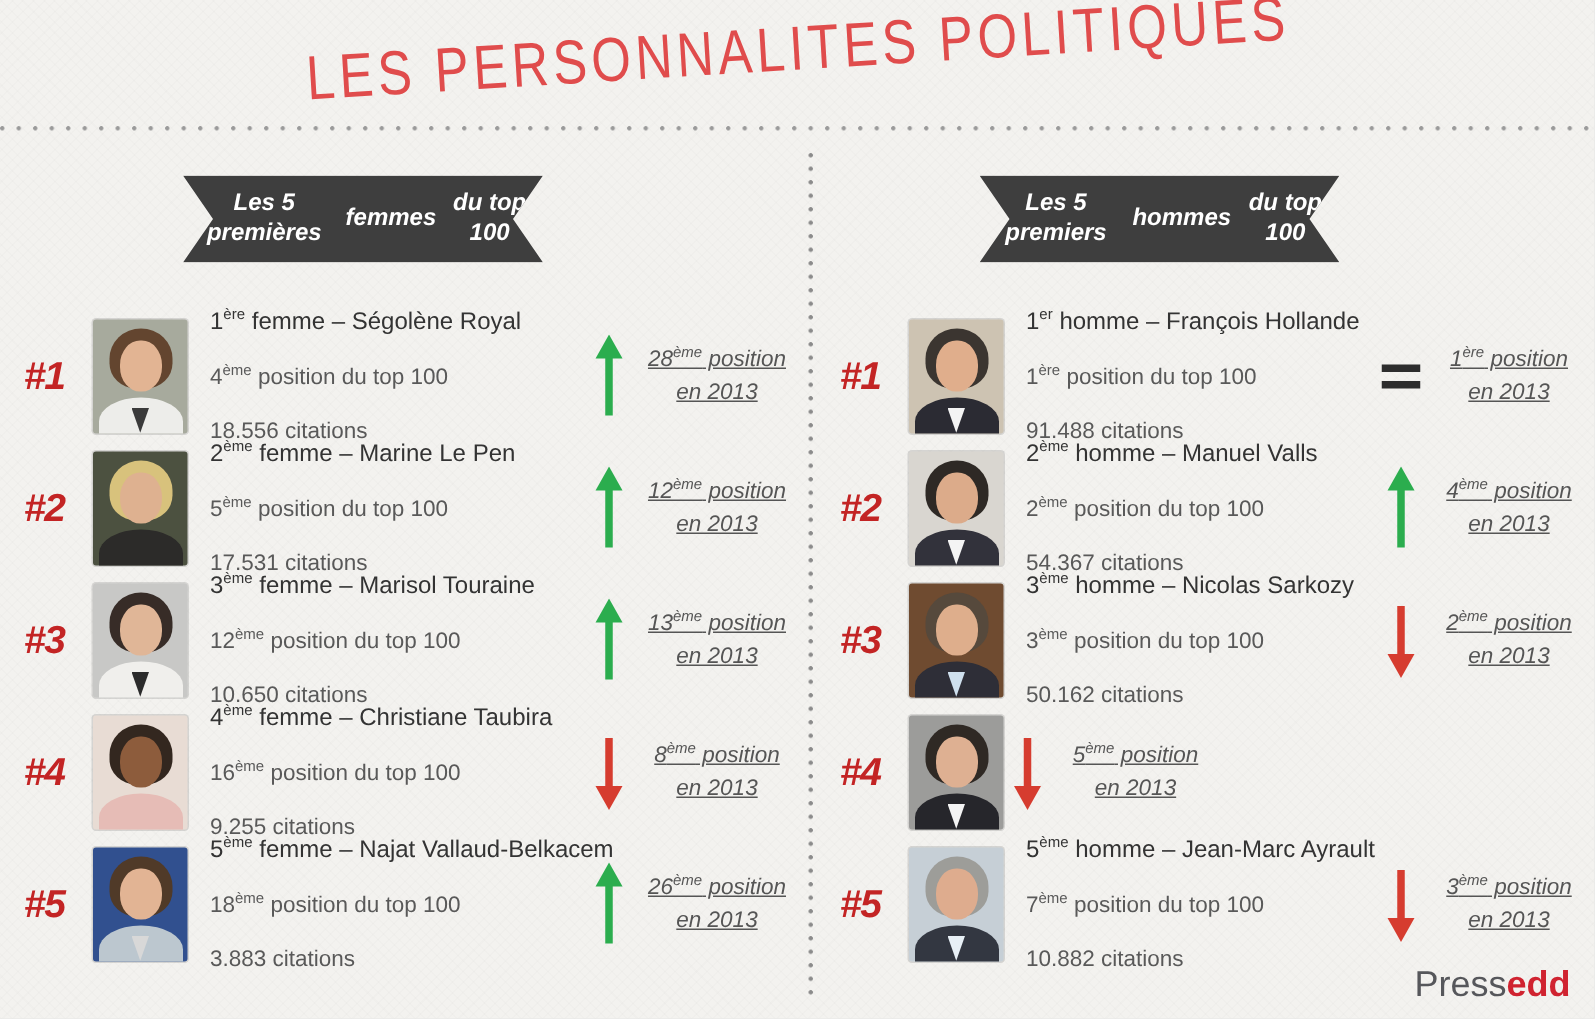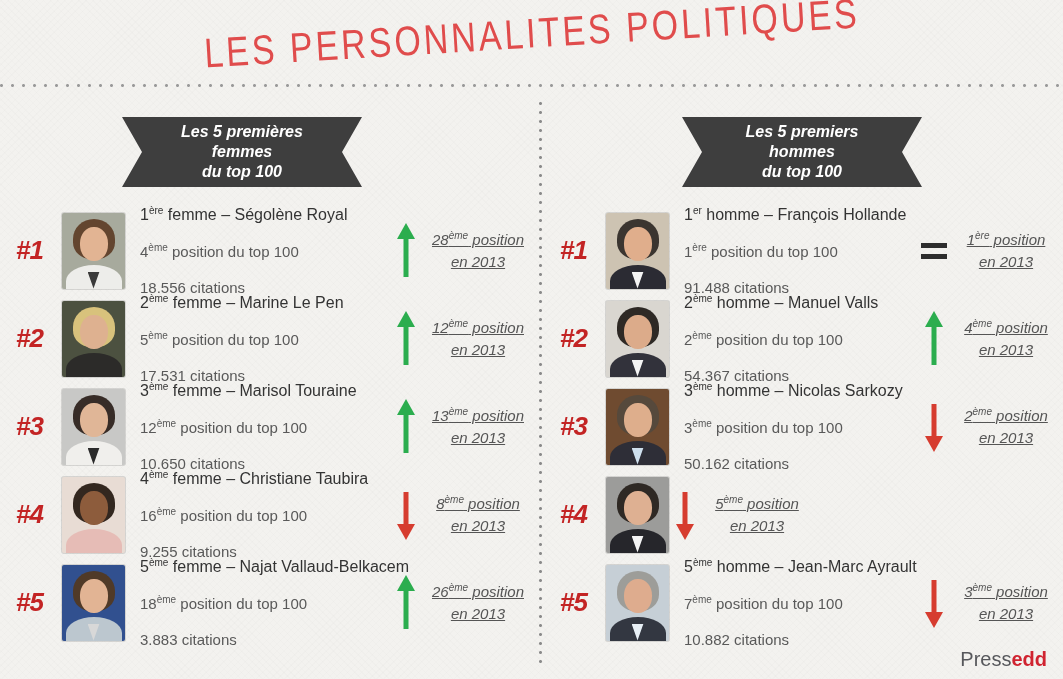--- a/index.html
+++ b/index.html
@@ -13,26 +13,26 @@
          font-size:34px;letter-spacing:3px;font-weight:400;
          transform:translateX(-50%) rotate(-3.5deg) scaleY(1.22);transform-origin:center;}
 
   .hr-dots{position:absolute;left:0;top:84px;width:1063px;height:3px;
            background-image:radial-gradient(circle at 1.5px 1.5px,#9a9a9a 1.2px,transparent 1.7px);
            background-size:11px 3px;background-repeat:repeat-x;}
   .v-dots{position:absolute;left:539px;top:102px;width:3px;height:562px;
           background-image:radial-gradient(circle at 1.5px 1.5px,#8b8b8b 1.2px,transparent 1.7px);
           background-size:3px 9px;background-repeat:repeat-y;}
 
-  .banner{position:absolute;top:117px;width:240px;height:70px;background:#3e3e3e;color:#fff;
-          display:flex;flex-direction:column;justify-content:center;align-items:center;
+  .banner{position:absolute;top:117px;width:240px;height:58px;background:#3e3e3e;color:#fff;
+          display:flex;flex-direction:row;justify-content:center;align-items:center;
           font-weight:700;font-style:italic;font-size:16px;line-height:1.25;text-align:center;
           clip-path:polygon(0 0,100% 0,calc(100% - 20px) 50%,100% 100%,0 100%,20px 50%);}
   .banner.b-left{left:122px}
-  .banner.b-right{left:682px}
+  .banner.b-right{left:653px}
   .banner span{display:block}
 
   .col{position:absolute;top:212px;display:flex;flex-direction:column;}
   .col.c-left{left:16px;width:514px;}
   .col.c-right{left:560px;width:498px;}
   .row{display:flex;align-items:center;height:77px;margin-bottom:11px;}
 
   .rank{width:46px;flex:0 0 46px;font-size:26px;font-weight:800;font-style:italic;
         color:#c32424;letter-spacing:-1px;}
 
@@ -66,21 +66,21 @@
 
   .trend{width:32px;flex:0 0 32px;display:flex;justify-content:center;align-items:center;}
   .trend .arr-up,.trend .arr-down,.trend .eq{display:none;}
   .trend-up .arr-up{display:block;}
   .trend-down .arr-down{display:block;}
   .trend-equal .eq{display:block;}
 
   .change{width:104px;flex:0 0 104px;text-align:center;font-style:italic;color:#555;
           font-size:15px;line-height:1.45;margin-left:4px;text-decoration:underline;}
 
-  .logo{position:absolute;right:16px;bottom:8px;font-size:20px;letter-spacing:0;}
+  .logo{position:absolute;right:16px;bottom:8px;font-size:24px;letter-spacing:0;}
   .logo .lg{color:#56575b;}
   .logo .lr{color:#d02330;font-weight:700;}
 </style>
 </head>
 <body>
 
 <div class="page">
 
   <div class="title">LES PERSONNALITES POLITIQUES</div>
   <div class="hr-dots"></div>

